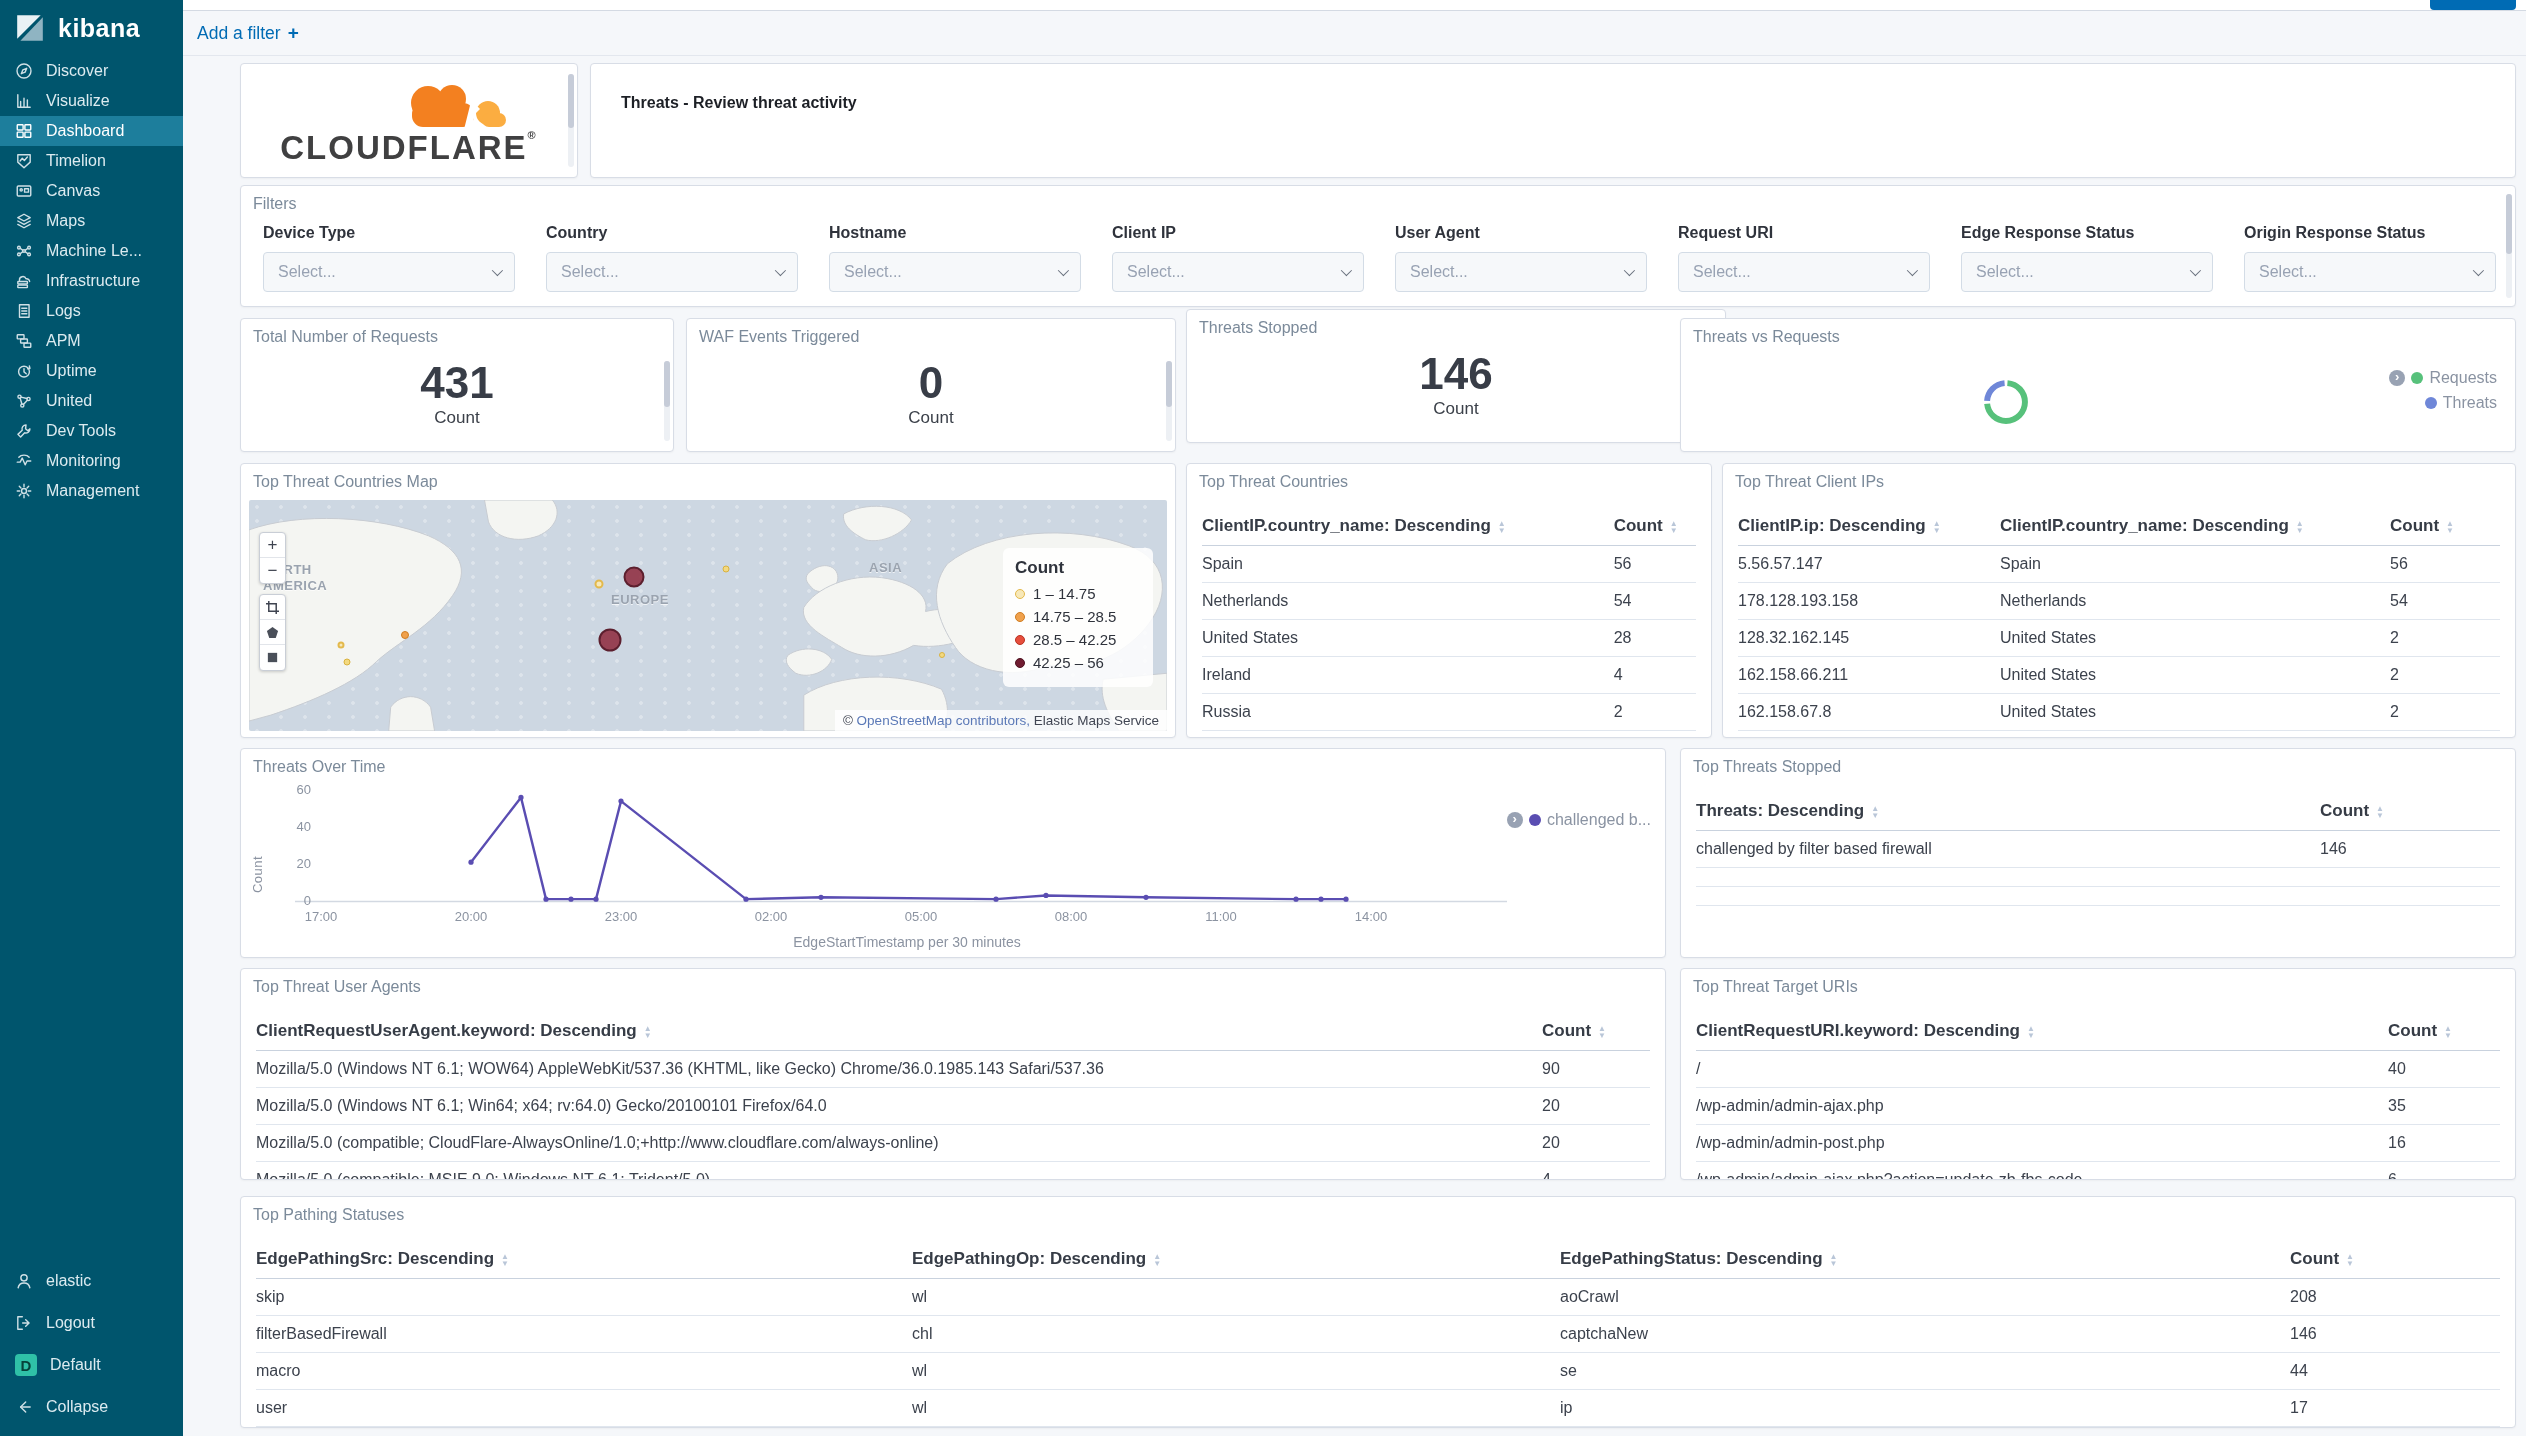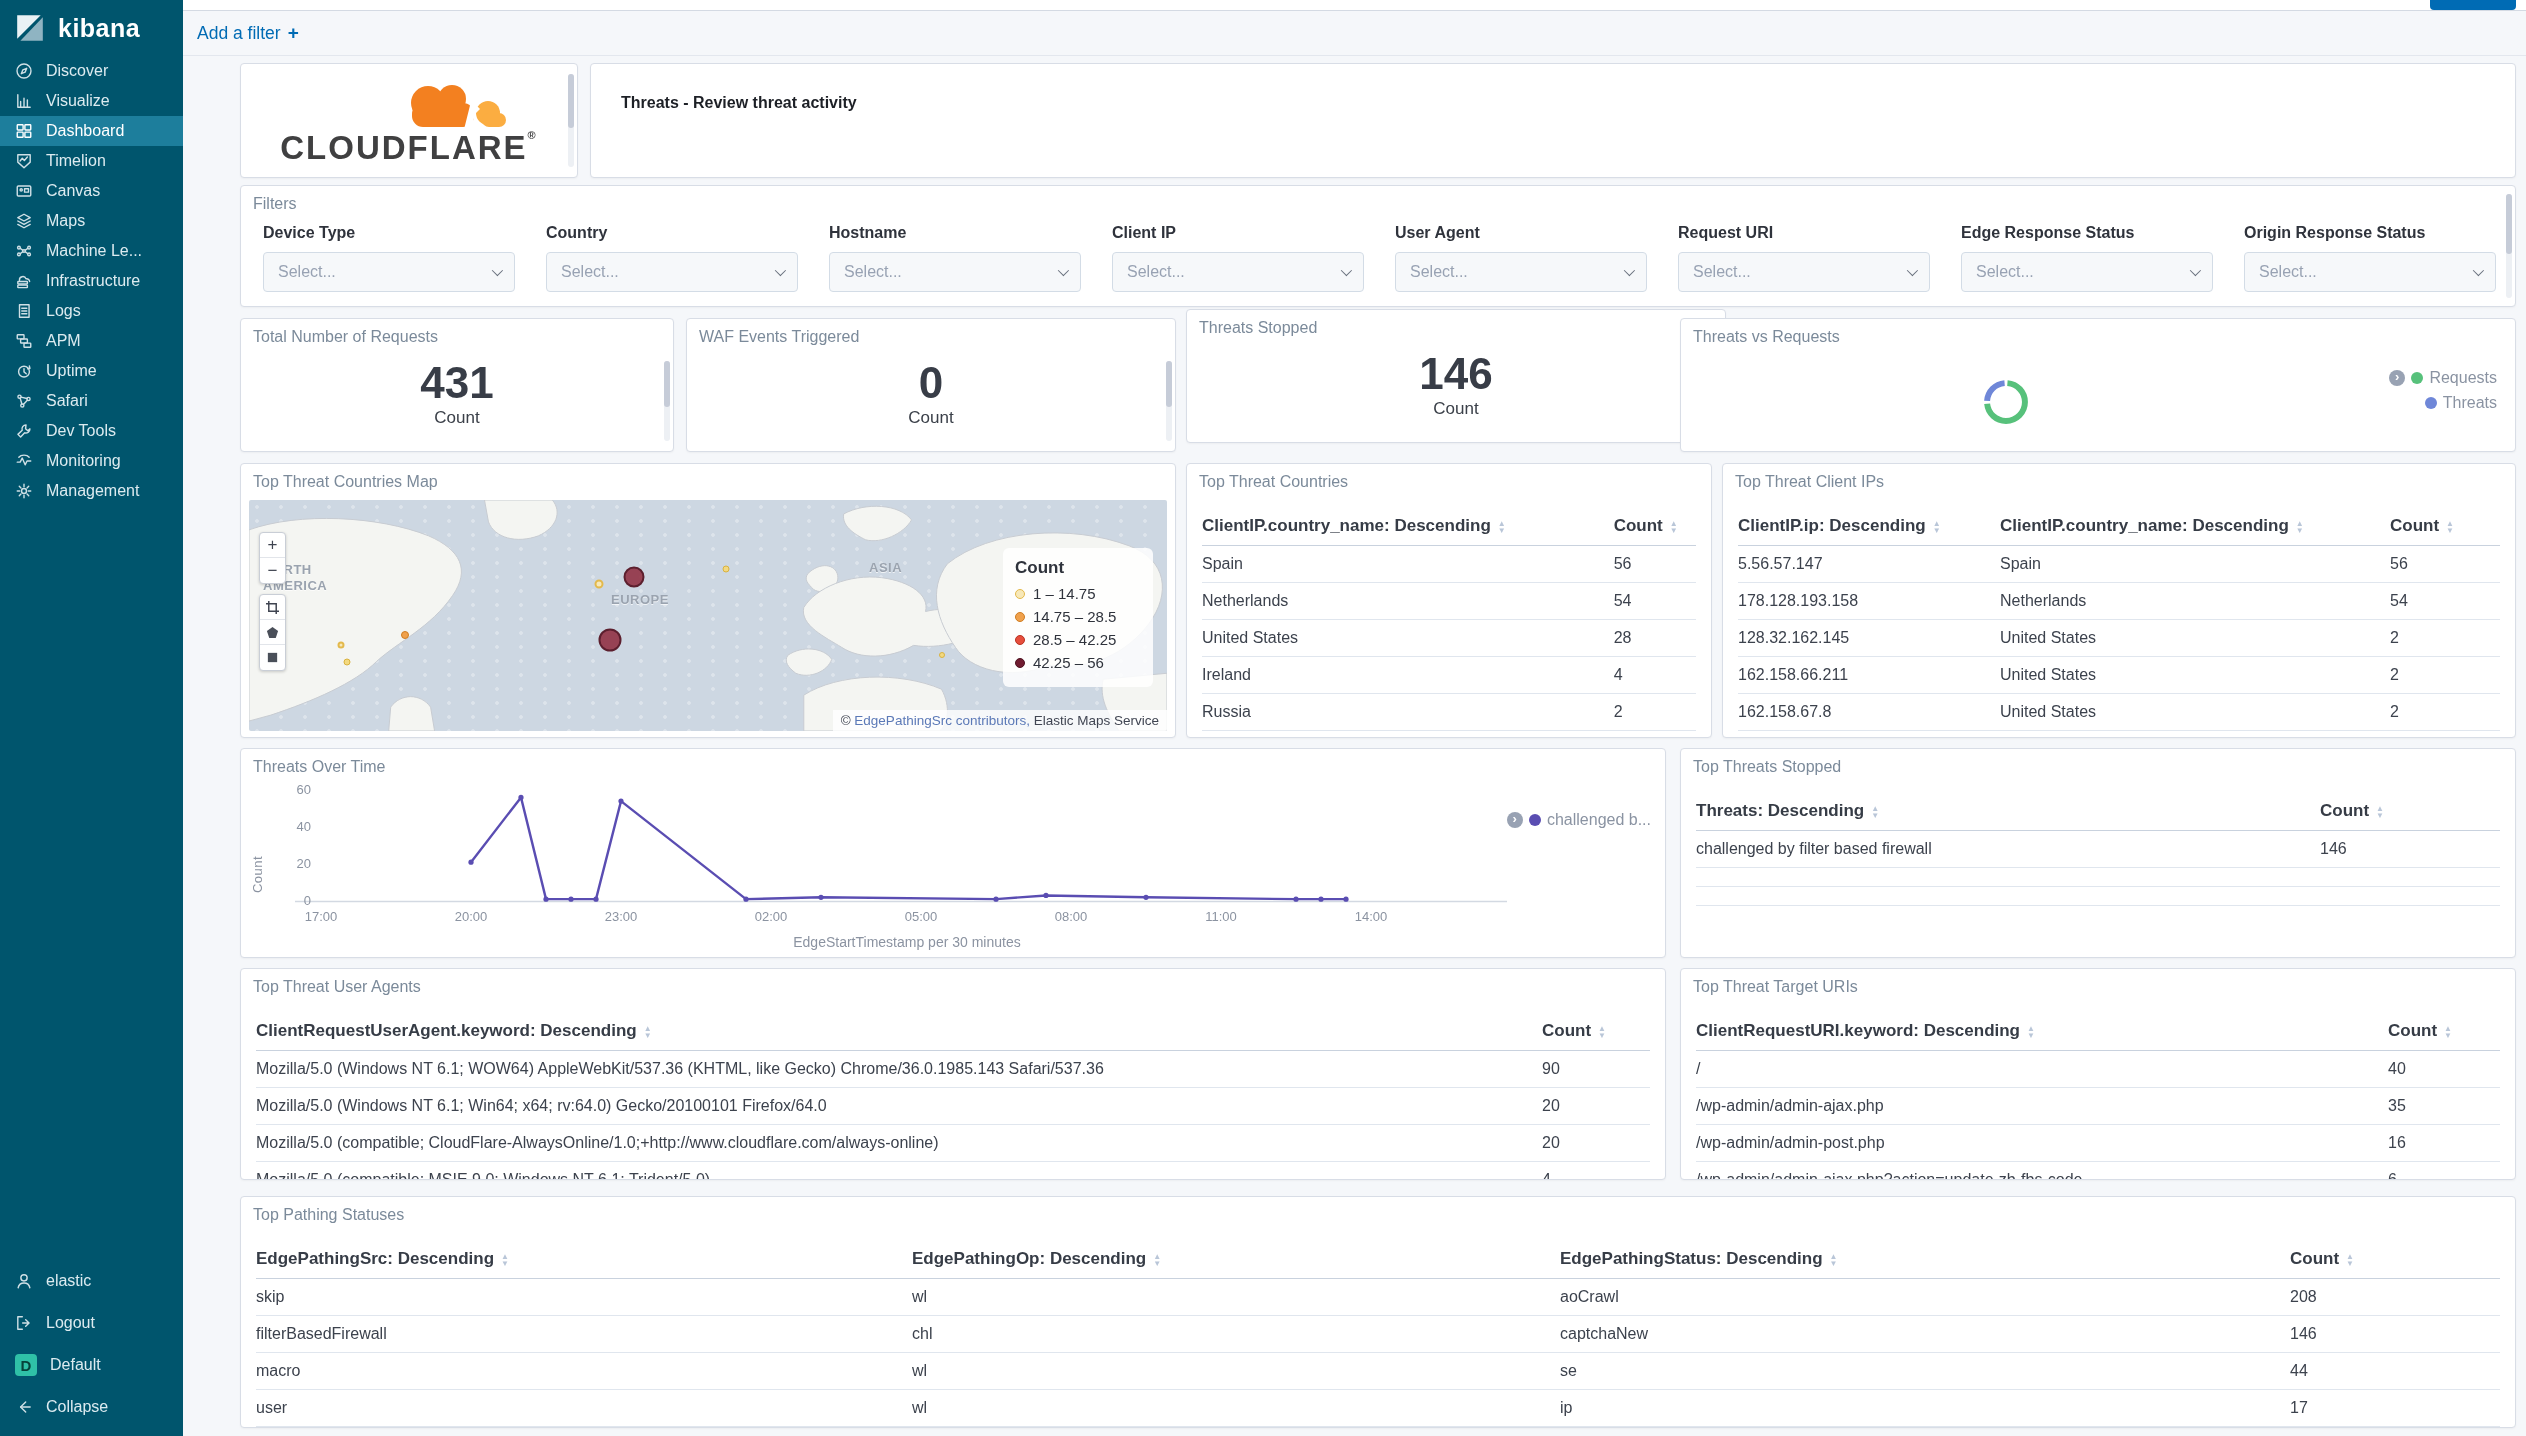--- a/index.html
+++ b/index.html
@@ -243,21 +243,21 @@
         </div>
         <div class="nav-item">
           <span class="nav-icon">
             <svg viewBox="0 0 16 16">
               <circle cx="4" cy="4.2" r="1.4"></circle>
               <circle cx="12" cy="6.2" r="1.4"></circle>
               <circle cx="6.5" cy="12" r="1.4"></circle>
               <path d="M5.3 4.6l5.4 1.2M4.6 5.5l1.5 5.2M11 7.3l-3.6 3.8"></path>
             </svg>
           </span>
-          <span>Safari</span>
+          <span>United</span>
         </div>
         <div class="nav-item">
           <span class="nav-icon">
             <svg viewBox="0 0 16 16">
               <path d="M9.8 2.6a3.6 3.6 0 00-3.4 4.8L2.6 11l2.4 2.4 3.6-3.8a3.6 3.6 0 004.7-3.5l-1.9 1.7-2-1.9z"></path>
             </svg>
           </span>
           <span>Dev Tools</span>
         </div>
         <div class="nav-item">
@@ -533,21 +533,21 @@
                   <span class="mleg-dot" style="background: rgb(230, 78, 60); border: 1.5px solid rgb(185, 50, 34);"></span>
                   <span>28.5 – 42.25</span>
                 </div>
                 <div class="mleg-row">
                   <span class="mleg-dot" style="background: rgb(112, 28, 48); border: 1.5px solid rgb(78, 19, 33);"></span>
                   <span>42.25 – 56</span>
                 </div>
               </div>
           </div>
           <div class="map-attr">
-            <span>© </span><span class="alink">EdgePathingSrc contributors,</span><span> Elastic Maps Service</span>
+            <span>© </span><span class="alink">OpenStreetMap contributors,</span><span> Elastic Maps Service</span>
           </div>
         </div>
       </section>
 
       <section class="panel p-countries">
         <h3 class="ptitle">Top Threat Countries</h3>
         <table class="ktable">
             <colgroup>
               <col style="width: 400px;">
               <col style="width: 80px;">

